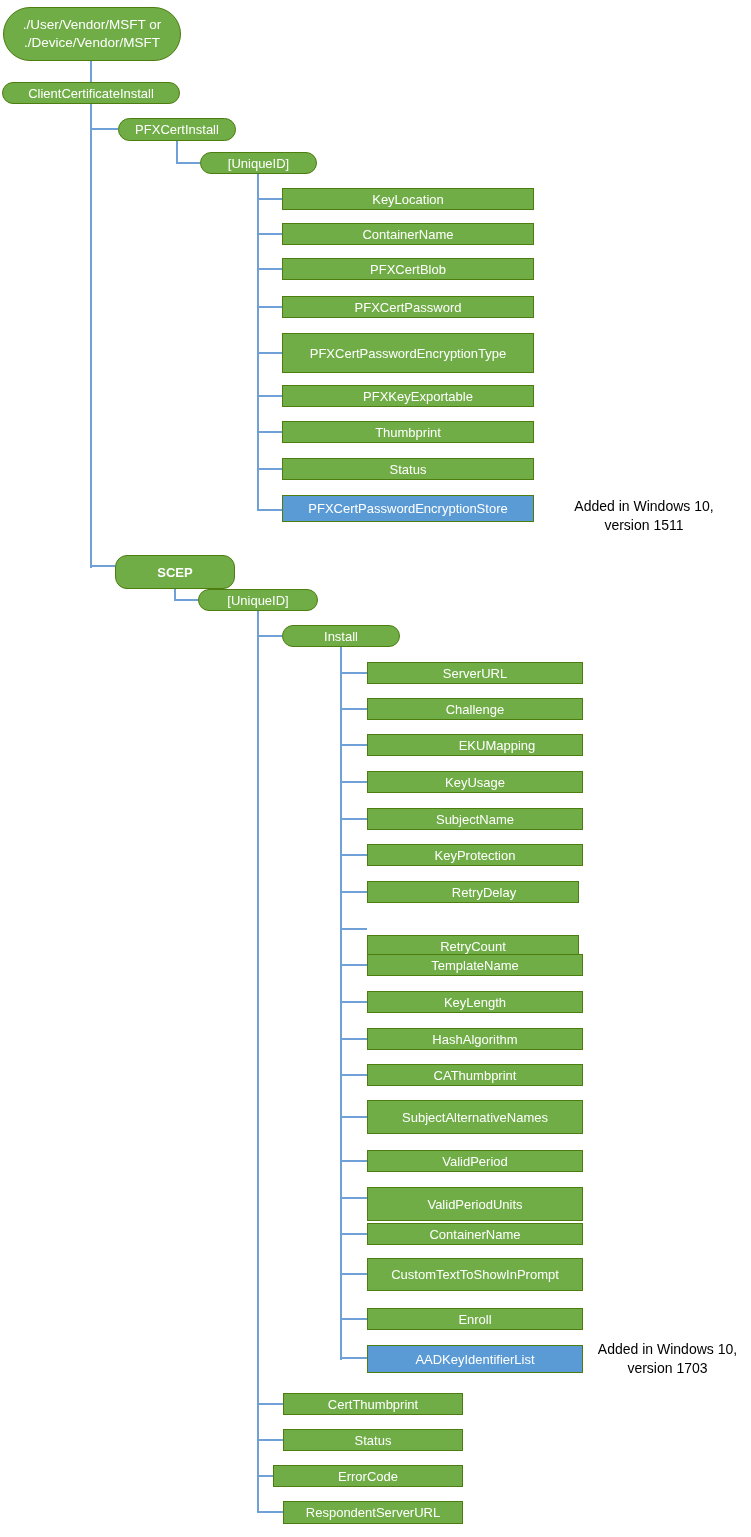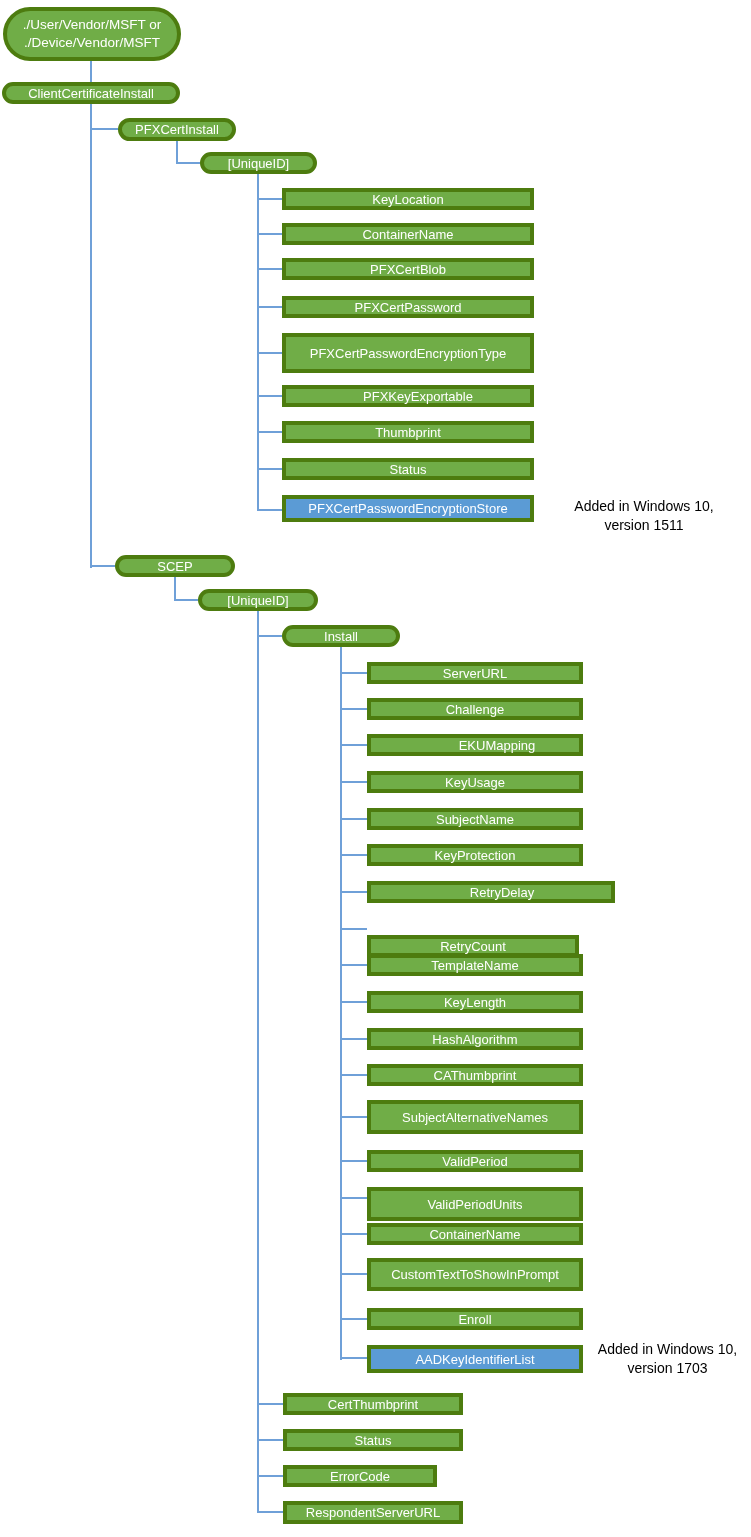--- a/index.html
+++ b/index.html
@@ -8,21 +8,21 @@
     width:751px;
     height:1537px;
     background:#ffffff;
     overflow:hidden;
     font-family:"Liberation Sans", sans-serif;
   }
   .node {
     position:absolute;
     box-sizing:border-box;
     background:#70AD47;
-    border:4px solid #4d7c0f;
+    border:1px solid #4d7c0f;
     color:#ffffff;
     font-size:13px;
     display:flex;
     align-items:center;
     justify-content:center;
     white-space:nowrap;
     text-align:center;
   }
   .stadium { border-radius:12px; }
   .root-node {
@@ -114,49 +114,49 @@
   <div class="node" style="left:282px;top:385px;width:252px;height:22px;padding-left:20px;">PFXKeyExportable</div>
   <div class="node" style="left:282px;top:421px;width:252px;height:22px;">Thumbprint</div>
   <div class="node" style="left:282px;top:458px;width:252px;height:22px;">Status</div>
   <div class="node blue" style="left:282px;top:495px;width:252px;height:27px;">PFXCertPasswordEncryptionStore</div>
 
   <div class="annotation" style="left:538px;top:497px;width:212px;">
     <span>Added in Windows 10,</span><br>
     <span>version 1511</span>
   </div>
 
-  <div class="node stadium" style="left:115px;top:555px;width:120px;height:22px;">SCEP</div>
+  <div class="node stadium" style="left:115px;top:555px;width:120px;height:34px;font-weight:bold;">SCEP</div>
 
   <div class="node stadium italic" style="left:198px;top:589px;width:120px;height:22px;">[UniqueID]</div>
 
   <div class="node stadium" style="left:282px;top:625px;width:118px;height:22px;">Install</div>
 
   <div class="node" style="left:367px;top:662px;width:216px;height:22px;">ServerURL</div>
   <div class="node" style="left:367px;top:698px;width:216px;height:22px;">Challenge</div>
   <div class="node" style="left:367px;top:734px;width:216px;height:22px;padding-left:44px;">EKUMapping</div>
   <div class="node" style="left:367px;top:771px;width:216px;height:22px;">KeyUsage</div>
   <div class="node" style="left:367px;top:808px;width:216px;height:22px;">SubjectName</div>
   <div class="node" style="left:367px;top:844px;width:216px;height:22px;">KeyProtection</div>
-  <div class="node" style="left:367px;top:881px;width:248px;height:22px;padding-left:22px;">RetryDelay</div>
+  <div class="node" style="left:367px;top:881px;width:212px;height:22px;padding-left:22px;">RetryDelay</div>
   <div class="node" style="left:367px;top:935px;width:212px;height:22px;">RetryCount</div>
   <div class="node" style="left:367px;top:954px;width:216px;height:22px;">TemplateName</div>
   <div class="node" style="left:367px;top:991px;width:216px;height:22px;">KeyLength</div>
   <div class="node" style="left:367px;top:1028px;width:216px;height:22px;">HashAlgorithm</div>
   <div class="node" style="left:367px;top:1064px;width:216px;height:22px;">CAThumbprint</div>
   <div class="node" style="left:367px;top:1100px;width:216px;height:34px;">SubjectAlternativeNames</div>
   <div class="node" style="left:367px;top:1150px;width:216px;height:22px;">ValidPeriod</div>
   <div class="node" style="left:367px;top:1187px;width:216px;height:34px;">ValidPeriodUnits</div>
   <div class="node" style="left:367px;top:1223px;width:216px;height:22px;">ContainerName</div>
   <div class="node" style="left:367px;top:1258px;width:216px;height:33px;">CustomTextToShowInPrompt</div>
   <div class="node" style="left:367px;top:1308px;width:216px;height:22px;">Enroll</div>
   <div class="node blue" style="left:367px;top:1345px;width:216px;height:28px;">AADKeyIdentifierList</div>
 
   <div class="annotation" style="left:585px;top:1340px;width:165px;">
     <span>Added in Windows 10,</span><br>
     <span>version 1703</span>
   </div>
 
   <div class="node" style="left:283px;top:1393px;width:180px;height:22px;">CertThumbprint</div>
   <div class="node" style="left:283px;top:1429px;width:180px;height:22px;">Status</div>
-  <div class="node" style="left:283px;top:1465px;width:154px;height:22px;">ErrorCode</div>
+  <div class="node" style="left:273px;top:1465px;width:190px;height:22px;">ErrorCode</div>
   <div class="node" style="left:283px;top:1501px;width:180px;height:23px;">RespondentServerURL</div>
 
 </div>
 
 </body></html>

